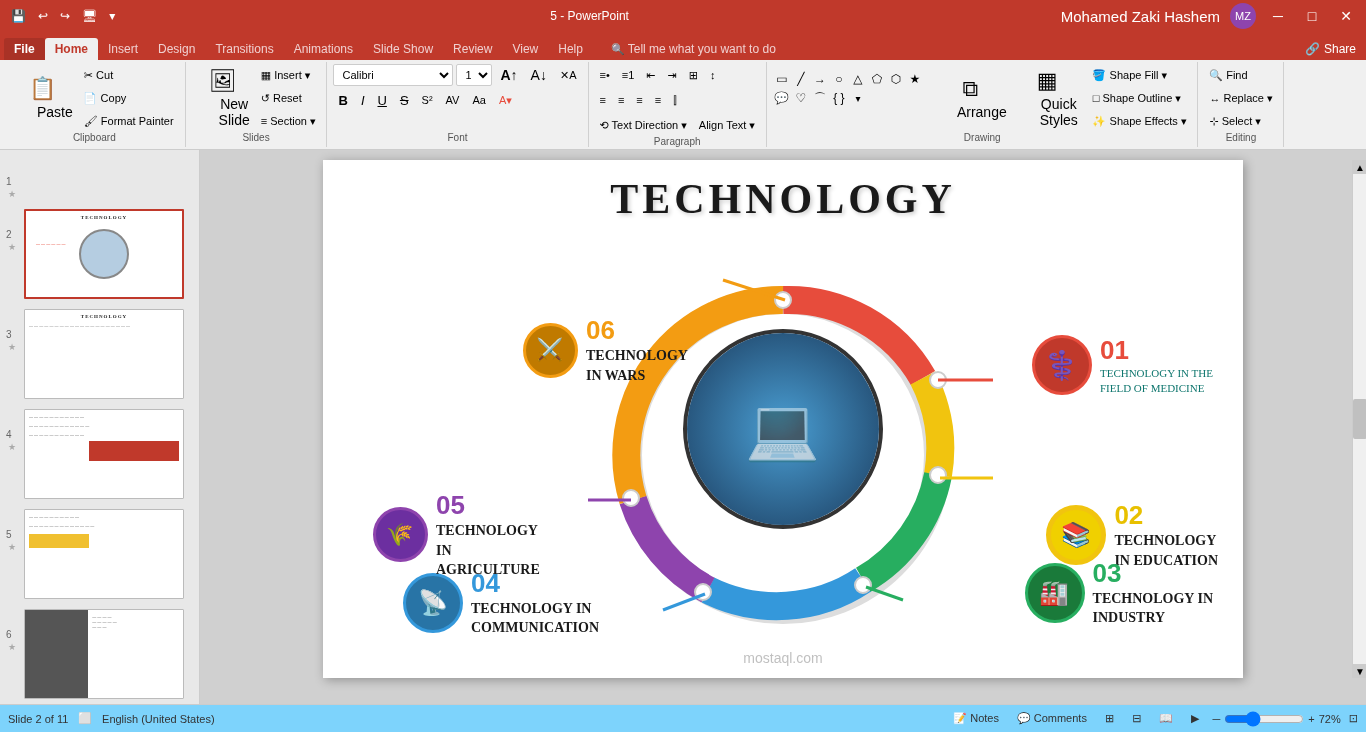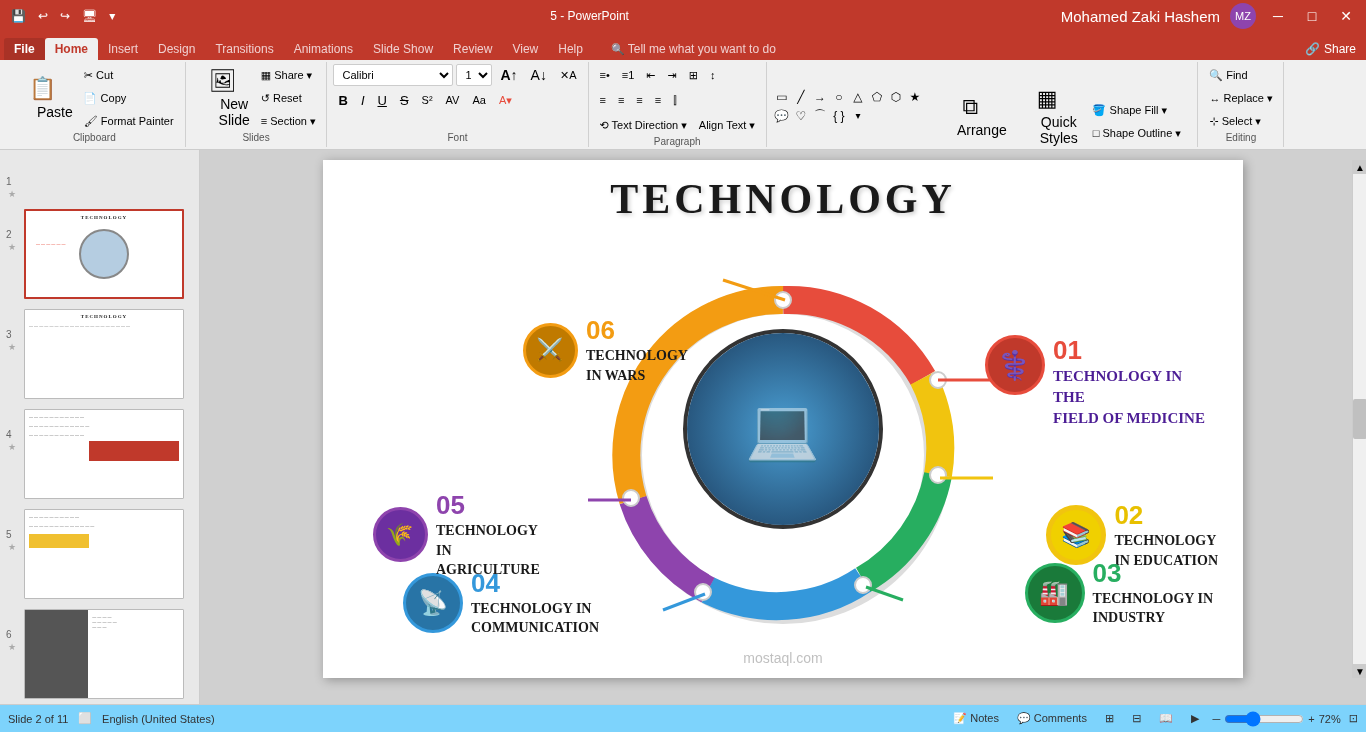--- a/index.html
+++ b/index.html
@@ -177,21 +177,21 @@
     <div class="ribbon-group-label">Clipboard</div>
   </div>
 
   <div class="ribbon-group">
     <div class="ribbon-group-content">
       <div class="ribbon-btn" style="height:60px;">
         <div class="icon">🖼</div>
         <div class="label">New<br>Slide</div>
       </div>
       <div class="ribbon-col">
-        <div class="ribbon-btn-sm">▦ Share ▾</div>
+        <div class="ribbon-btn-sm">▦ Insert ▾</div>
         <div class="ribbon-btn-sm">↺ Reset</div>
         <div class="ribbon-btn-sm">≡ Section ▾</div>
       </div>
     </div>
     <div class="ribbon-group-label">Slides</div>
   </div>
 
   <div class="ribbon-group" style="min-width:200px;">
     <div class="ribbon-group-content" style="flex-direction:column;align-items:flex-start;gap:3px;">
       <div style="display:flex;gap:3px;align-items:center;">
@@ -263,21 +263,21 @@
         <span style="font-size:10px;display:flex;align-items:center;justify-content:center;cursor:pointer;">▾</span>
       </div>
       <div class="ribbon-btn" style="height:55px;margin-left:4px;">
         <div class="icon">⧉</div>
         <div class="label">Arrange</div>
       </div>
       <div class="ribbon-btn" style="height:55px;">
         <div class="icon">▦</div>
         <div class="label">Quick<br>Styles</div>
       </div>
-      <div class="ribbon-col" style="margin-left:4px;margin-top:35px;">
+      <div class="ribbon-col" style="margin-left:4px;">
         <div class="ribbon-btn-sm">🪣 Shape Fill ▾</div>
         <div class="ribbon-btn-sm">□ Shape Outline ▾</div>
         <div class="ribbon-btn-sm">✨ Shape Effects ▾</div>
       </div>
     </div>
     <div class="ribbon-group-label">Drawing</div>
   </div>
 
   <div class="ribbon-group">
     <div class="ribbon-group-content">
@@ -419,21 +419,21 @@
           <div style="color:white;font-size:60px;opacity:0.7;">💻</div>
         </div>
       </div>
 
       <div style="position:absolute;right:30px;top:175px;display:flex;align-items:flex-start;gap:8px;z-index:6;">
         <div style="width:60px;height:60px;border-radius:50%;background:#c0392b;border:3px solid #e74c3c;overflow:hidden;display:flex;align-items:center;justify-content:center;">
           <span style="font-size:28px;">⚕️</span>
         </div>
         <div>
           <div style="font-size:26px;font-weight:bold;color:#e74c3c;">01</div>
-          <div style="font-family:Georgia,serif;font-size:15px;font-weight:bold;text-transform:uppercase;line-height:1.4;color:#4c1d95;max-width:160px;">TECHNOLOGY IN THE<br>FIELD OF MEDICINE</div>
+          <div style="font-family:Georgia,serif;font-size:11px;font-weight:normal;text-transform:uppercase;line-height:1.4;color:#0f766e;max-width:160px;">TECHNOLOGY IN THE<br>FIELD OF MEDICINE</div>
         </div>
       </div>
 
       <div style="position:absolute;right:25px;top:340px;display:flex;align-items:center;gap:8px;z-index:6;">
         <div style="width:60px;height:60px;border-radius:50%;background:#f0d000;border:5px solid #f1c40f;overflow:hidden;display:flex;align-items:center;justify-content:center;">
           <span style="font-size:24px;">📚</span>
         </div>
         <div>
           <div style="font-size:26px;font-weight:bold;color:#e8c000;">02</div>
           <div style="font-family:Georgia,serif;font-size:14px;font-weight:bold;text-transform:uppercase;line-height:1.4;color:#1a1a1a;">TECHNOLOGY<br>IN EDUCATION</div>

